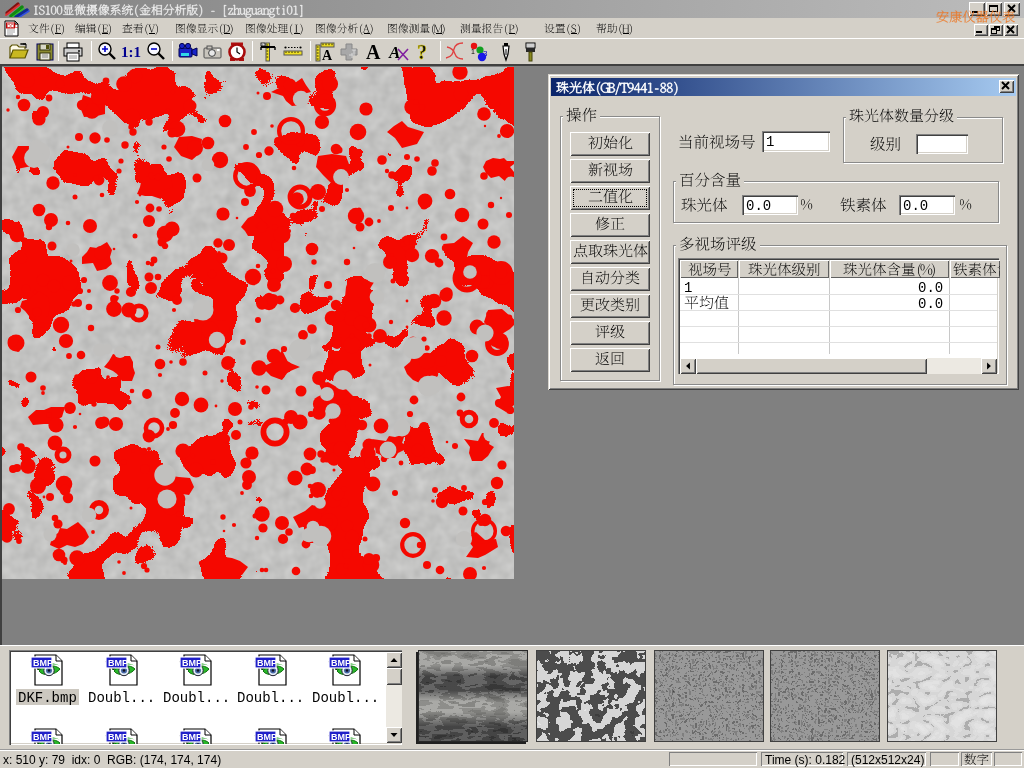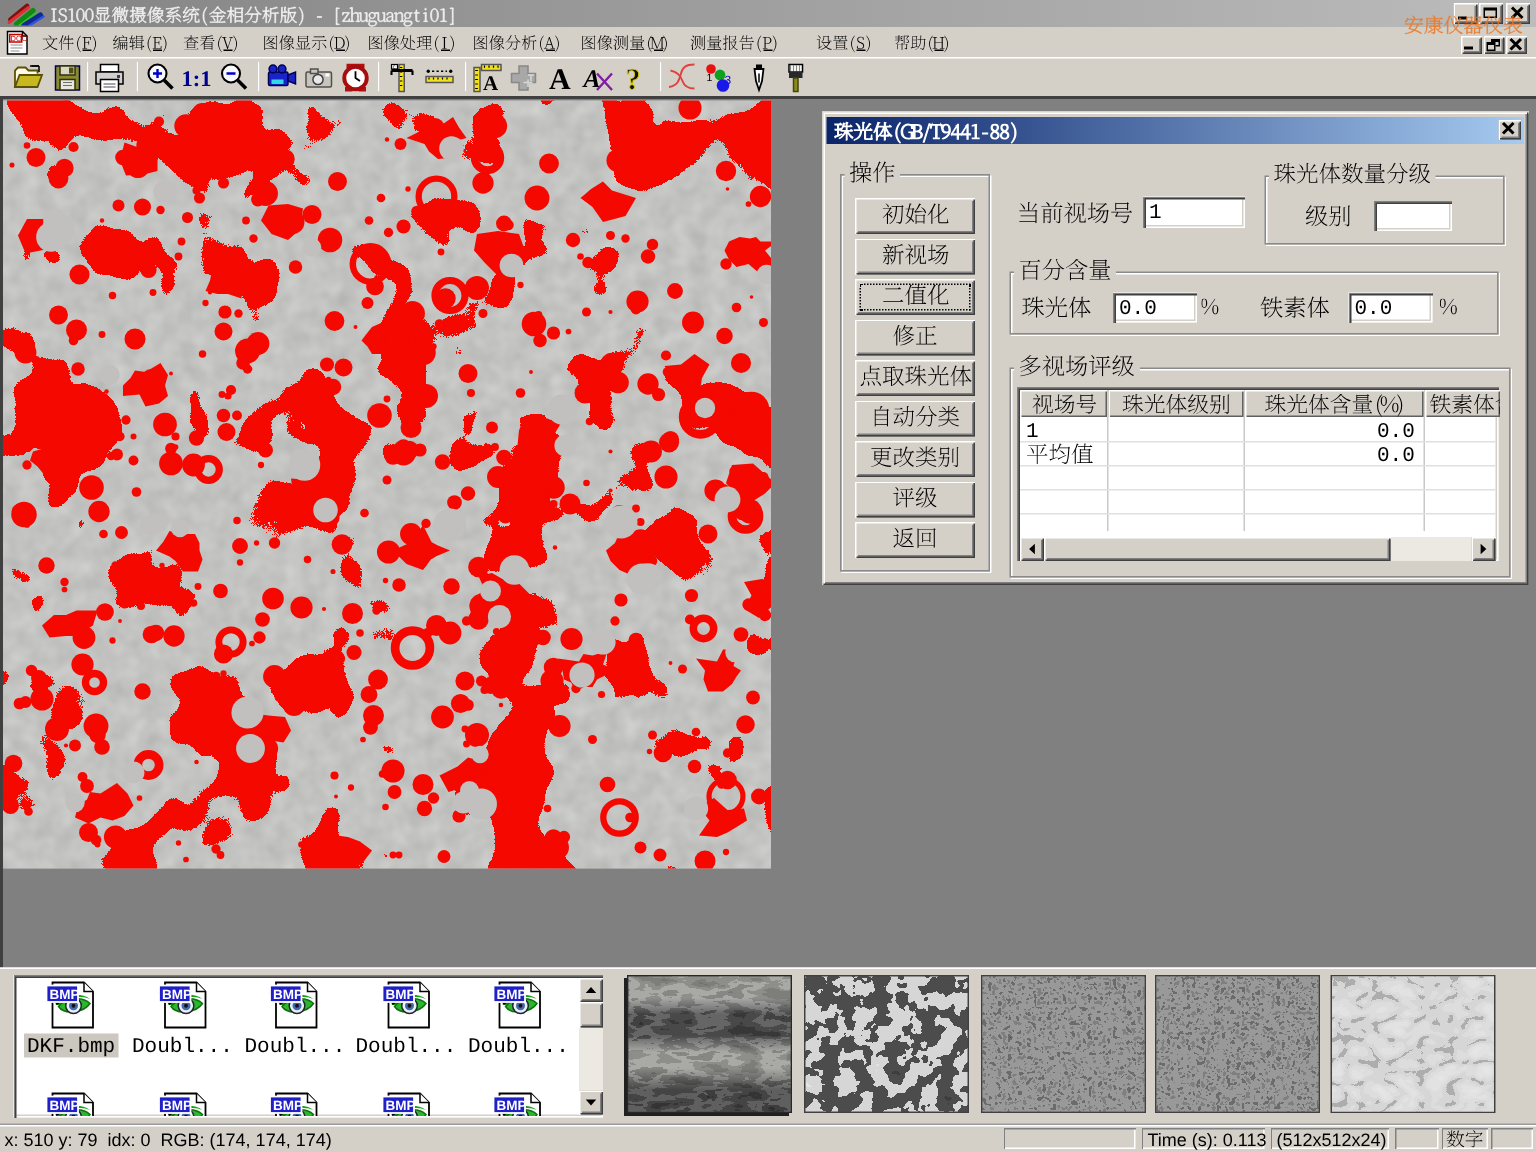--- a/index.html
+++ b/index.html
@@ -1095,21 +1095,21 @@
             </feComponentTransfer>
           </filter>
         </defs>
         <rect width="108" height="90" filter="url(#th4)"></rect>
       </svg></div>
 <div class="abs" style="left:0;top:750px;width:1024px;height:18px;background:#d4d0c8;border-top:1px solid #fff"></div>
 <div class="abs" style="left:0;top:749px;width:1024px;height:1px;background:#9a9a9a"></div>
 <div class="abs" style="left:3px;top:753px;font-size:12px;color:#000">x: 510 y: 79&nbsp; idx: 0&nbsp; RGB: (174, 174, 174)</div>
 <div class="abs sunk1" style="left:669px;top:752px;width:88px;height:14px"></div>
 <div class="abs sunk1" style="left:761px;top:752px;width:82px;height:14px"></div>
-<div class="abs" style="left:765px;top:753px;font-size:12px;color:#000">Time (s): 0.113</div>
+<div class="abs" style="left:765px;top:753px;font-size:12px;color:#000">Time (s): 0.182</div>
 <div class="abs sunk1" style="left:847px;top:752px;width:79px;height:14px"></div>
 <div class="abs" style="left:851px;top:753px;font-size:12px;color:#000">(512x512x24)</div>
 <div class="abs sunk1" style="left:930px;top:752px;width:29px;height:14px"></div>
 <div class="abs sunk1" style="left:961px;top:752px;width:31px;height:14px"></div>
 <div class="abs sunk1" style="left:994px;top:752px;width:28px;height:14px"></div>
 <svg style="position:absolute;left:962px;top:751px" width="31" height="20">
       <path d="M7.6 9.3V9.7H2.6L2.5 9.3ZM7.2 9.3 7.6 8.9 8.3 9.6Q8.2 9.7 7.8 9.7Q7.4 10.8 6.8 11.6Q6.2 12.4 5.3 13.0Q4.3 13.6 2.8 13.9L2.7 13.7Q4.8 13.1 5.9 12.1Q6.9 11.0 7.3 9.3ZM3.5 11.1Q4.4 11.2 5.1 11.4Q5.8 11.5 6.3 11.8Q6.8 12.0 7.1 12.2Q7.4 12.4 7.5 12.6Q7.7 12.8 7.7 12.9Q7.7 13.1 7.6 13.1Q7.5 13.2 7.3 13.1Q7.0 12.8 6.5 12.5Q6.1 12.2 5.5 11.9Q5.0 11.7 4.4 11.5Q3.8 11.3 3.4 11.2ZM3.4 11.2Q3.5 11.0 3.8 10.6Q4.1 10.1 4.3 9.7Q4.6 9.2 4.8 8.8Q5.0 8.4 5.1 8.1L6.1 8.4Q6.0 8.5 5.9 8.6Q5.8 8.6 5.5 8.6L5.7 8.4Q5.5 8.8 5.2 9.3Q4.9 9.8 4.6 10.3Q4.3 10.8 4.0 11.2ZM13.2 4.8Q13.2 4.8 13.3 4.8Q13.4 4.9 13.5 5.0Q13.7 5.2 13.8 5.3Q14.0 5.4 14.1 5.6Q14.1 5.8 13.8 5.8H9.5V5.4H12.7ZM10.9 2.8Q10.9 3.0 10.8 3.0Q10.7 3.1 10.5 3.1Q10.2 4.7 9.6 6.1Q9.0 7.6 8.3 8.6L8.1 8.5Q8.5 7.8 8.8 6.8Q9.2 5.8 9.4 4.8Q9.7 3.7 9.9 2.6ZM12.9 5.4Q12.8 6.9 12.4 8.2Q12.1 9.5 11.5 10.6Q10.8 11.6 9.9 12.4Q8.9 13.2 7.4 13.9L7.3 13.7Q8.6 13.0 9.5 12.2Q10.4 11.3 11.0 10.3Q11.5 9.3 11.8 8.1Q12.1 6.8 12.2 5.4ZM9.4 5.7Q9.7 7.3 10.3 8.8Q10.8 10.3 11.7 11.5Q12.7 12.7 14.1 13.4L14.1 13.6Q13.9 13.6 13.7 13.6Q13.6 13.7 13.5 13.9Q12.2 13.1 11.3 11.8Q10.5 10.6 10.0 9.2Q9.5 7.7 9.2 6.0ZM8.2 3.4Q8.2 3.4 8.1 3.5Q7.9 3.6 7.8 3.5Q7.5 3.9 7.2 4.3Q6.9 4.7 6.6 4.9L6.4 4.8Q6.6 4.5 6.8 4.0Q7.1 3.5 7.3 2.9ZM3.3 3.1Q3.8 3.3 4.1 3.6Q4.4 3.8 4.5 4.0Q4.6 4.3 4.6 4.4Q4.7 4.6 4.6 4.7Q4.5 4.9 4.4 4.9Q4.3 4.9 4.1 4.8Q4.1 4.4 3.8 3.9Q3.5 3.5 3.2 3.2ZM5.8 5.7Q6.5 5.9 6.9 6.2Q7.3 6.5 7.6 6.8Q7.8 7.0 7.9 7.2Q8.0 7.5 8.0 7.6Q8.0 7.8 7.8 7.8Q7.7 7.8 7.6 7.8Q7.4 7.4 7.1 7.1Q6.8 6.7 6.4 6.4Q6.0 6.0 5.6 5.8ZM5.8 5.3Q5.3 6.3 4.5 7.0Q3.7 7.8 2.6 8.3L2.5 8.1Q3.4 7.5 4.1 6.8Q4.7 6.0 5.2 5.1H5.8ZM6.3 2.7Q6.3 2.8 6.2 2.9Q6.1 3.0 5.8 3.0V7.9Q5.8 7.9 5.8 8.0Q5.7 8.0 5.6 8.1Q5.5 8.1 5.4 8.1H5.3V2.6ZM7.9 4.5Q7.9 4.5 8.1 4.7Q8.2 4.8 8.5 5.0Q8.7 5.1 8.8 5.3Q8.8 5.5 8.5 5.5H2.8L2.6 5.1H7.5Z M25.1 4.5 25.6 4.0 26.4 4.8Q26.4 4.9 26.3 4.9Q26.1 4.9 26.0 4.9Q25.7 5.3 25.3 5.7Q24.9 6.1 24.6 6.4L24.4 6.3Q24.5 6.0 24.7 5.7Q24.9 5.4 25.0 5.1Q25.2 4.7 25.3 4.5ZM16.6 3.9Q16.8 4.5 16.7 5.0Q16.6 5.5 16.4 5.9Q16.2 6.2 16.0 6.3Q15.9 6.4 15.7 6.5Q15.6 6.5 15.4 6.5Q15.3 6.5 15.2 6.4Q15.2 6.2 15.2 6.1Q15.3 5.9 15.5 5.8Q15.7 5.7 15.9 5.4Q16.2 5.1 16.3 4.7Q16.4 4.3 16.4 3.9ZM25.4 4.5V4.9H16.4V4.5ZM20.1 2.5Q20.6 2.7 20.9 3.0Q21.2 3.2 21.4 3.4Q21.5 3.7 21.5 3.9Q21.5 4.0 21.5 4.2Q21.4 4.3 21.3 4.3Q21.1 4.3 21.0 4.2Q20.9 3.8 20.6 3.4Q20.3 2.9 19.9 2.6ZM22.9 6.3 23.4 5.8 24.2 6.6Q24.2 6.7 24.0 6.7Q23.9 6.7 23.7 6.7Q23.2 7.1 22.5 7.5Q21.7 7.9 21.0 8.2H20.8Q21.2 7.9 21.6 7.6Q22.1 7.3 22.5 6.9Q22.9 6.5 23.1 6.3ZM21.5 8.0Q21.4 8.2 21.0 8.3V12.9Q21.0 13.2 20.9 13.4Q20.9 13.6 20.6 13.7Q20.4 13.8 19.9 13.9Q19.8 13.8 19.8 13.7Q19.7 13.6 19.6 13.5Q19.4 13.4 19.1 13.4Q18.8 13.3 18.4 13.3V13.1Q18.4 13.1 18.6 13.1Q18.8 13.1 19.1 13.1Q19.5 13.1 19.7 13.1Q20.0 13.2 20.1 13.2Q20.3 13.2 20.4 13.1Q20.5 13.0 20.5 12.9V7.8ZM25.4 8.8Q25.4 8.8 25.5 8.8Q25.6 8.9 25.7 9.0Q25.9 9.2 26.0 9.3Q26.2 9.4 26.4 9.6Q26.3 9.8 26.0 9.8H15.2L15.1 9.4H24.8ZM23.5 6.3V6.7H17.3L17.2 6.3Z" fill="#000"></path>
     </svg>
 </div>
 </body></html>

